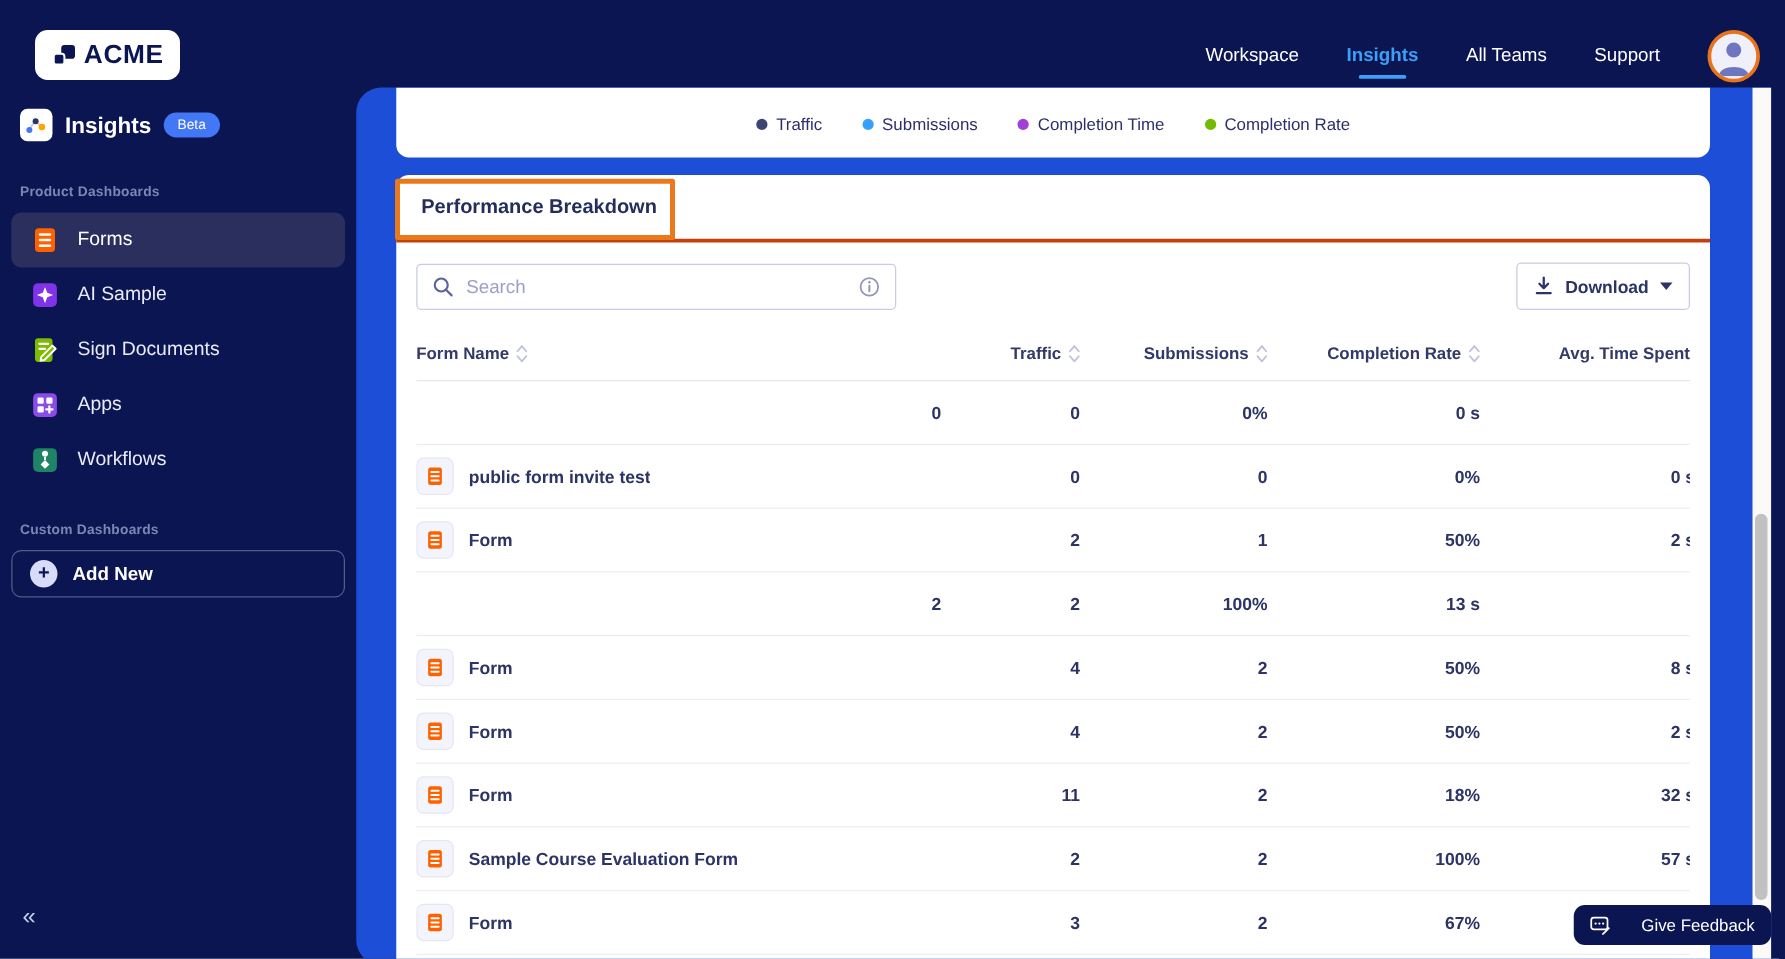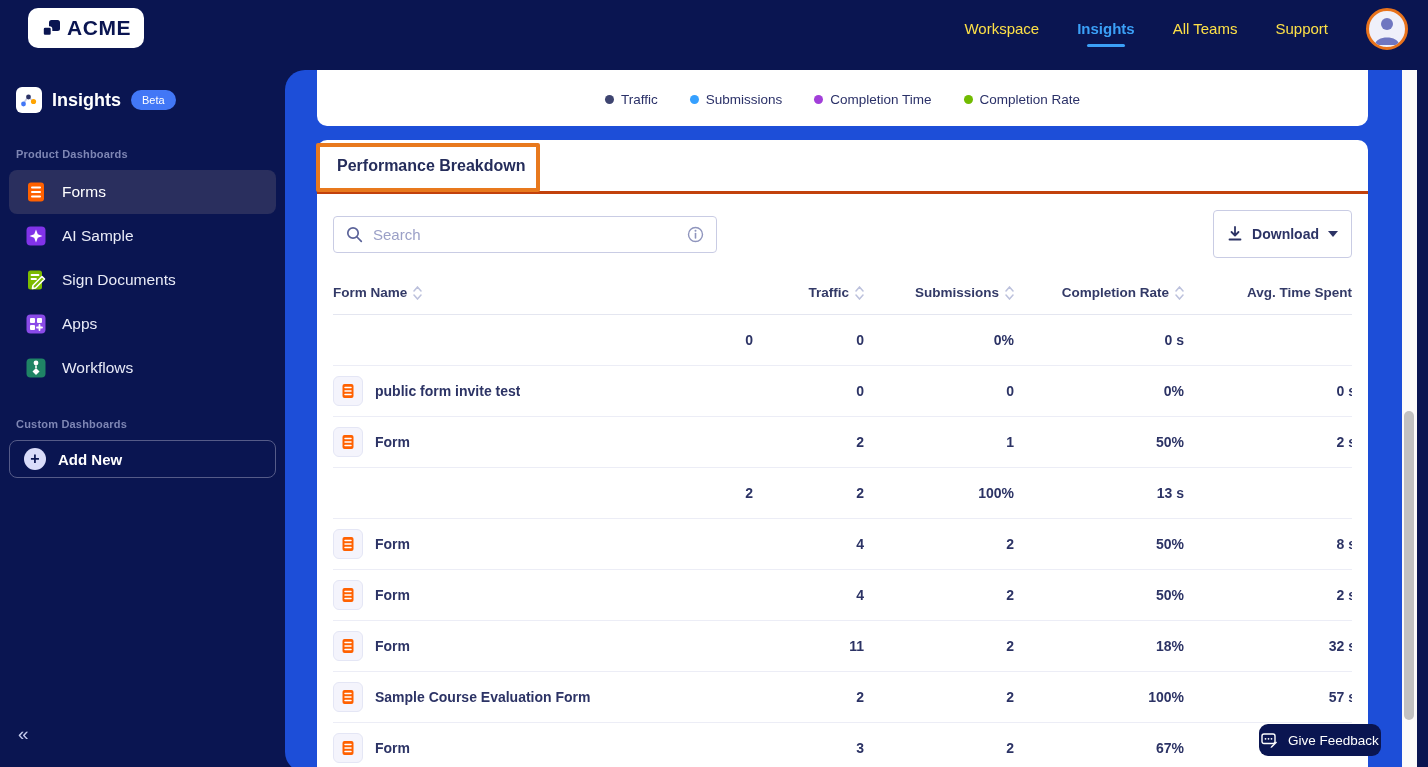--- a/index.html
+++ b/index.html
@@ -5,28 +5,28 @@
   * { margin:0; padding:0; box-sizing:border-box; }
   html,body { width:1428px; height:767px; overflow:hidden; }
   body {
     background:#0A1551;
     font-family:"Liberation Sans", sans-serif;
     position:relative;
     color:#2C3365;
   }
 
   
-  .topnav { position:absolute; top:0; left:0; width:1428px; height:39px; display:flex; align-items:center; }
+  .topnav { position:absolute; top:16px; left:0; width:1428px; height:39px; display:flex; align-items:center; }
   .logo-box {
     position:absolute; left:28px; top:8px; width:116px; height:40px;
     background:#fff; border-radius:10px; display:flex; align-items:center; justify-content:center; gap:4px;
   }
   .logo-text { font-size:21px; font-weight:bold; color:#0A1551; letter-spacing:.5px; }
   .topnav-right { position:absolute; right:20px; top:0; height:57px; display:flex; align-items:center; gap:38px; }
-  .topnav-link { color:#fde047; font-size:15px; cursor:pointer; position:relative; padding:18px 0; }
+  .topnav-link { color:#ffffff; font-size:15px; cursor:pointer; position:relative; padding:18px 0; }
   .topnav-link.active { color:#3BA0F7; font-weight:bold; }
   .topnav-link.active::after {
     content:""; position:absolute; left:50%; transform:translateX(-50%); bottom:8px;
     width:38px; height:3px; border-radius:2px; background:#3BA0F7;
   }
   .avatar { width:42px; height:42px; border-radius:50%; background:#EFF0FA; border:3px solid #E8731C;
     display:flex; align-items:center; justify-content:center; overflow:hidden; cursor:pointer; }
 
   
   .sidebar { position:absolute; left:0; top:57px; width:285px; height:710px; }
@@ -71,21 +71,21 @@
   .panel-title { font-size:16px; font-weight:bold; color:#252D5B; padding-left:20px; position:relative; z-index:2; }
   .annotation-box { position:absolute; left:-1px; top:3px; width:224px; height:49px;
     border:4px solid #E8791D; border-radius:2px; z-index:3; pointer-events:none; }
   .panel-body { padding:16px; }
   .controls-row { display:flex; align-items:center; justify-content:space-between; }
   .search-box { width:384px; height:37px; border:1px solid #C9CCE4; border-radius:4px;
     display:flex; align-items:center; padding:0 12px; gap:10px; background:#fff; }
   .search-input { border:none; outline:none; flex:1; font-size:15px; color:#2C3365;
     font-family:"Liberation Sans", sans-serif; background:transparent; }
   .search-input::placeholder { color:#9BA0C7; }
-  .download-btn { height:48px; border:1px solid #C9CCE4; border-radius:4px; background:#fff;
+  .download-btn { height:38px; border:1px solid #C9CCE4; border-radius:4px; background:#fff;
     display:flex; align-items:center; gap:9px; padding:0 13px; cursor:pointer;text-align:center; }
   .download-label { font-size:14px; font-weight:bold; color:#2C3365; }
   .caret { width:0; height:0; border-left:5px solid transparent; border-right:5px solid transparent; border-top:6px solid #2C3365; }
 
   
   .table-wrap { margin-top:13px; width:1019px; overflow:hidden; }
   .tgrid { display:grid; grid-template-columns:420px 111px 150px 170px 172px; width:1023px; align-items:center; }
   .thead { height:44px; border-bottom:1px solid #E4E6F0; }
   .th { font-size:13.5px; font-weight:bold; color:#333A67; display:flex; align-items:center; gap:6px; }
   .th.num { justify-content:flex-end; }
@@ -98,21 +98,21 @@
   .name-text { font-size:14px; font-weight:bold; color:#2C3365; white-space:nowrap; overflow:hidden; }
   .cell-num { font-size:14px; font-weight:bold; color:#2C3365; text-align:right; }
   .sort-ic { display:flex; flex-direction:column; line-height:0; gap:2px; }
 
   
   .scrollbar-track { position:absolute; right:0; top:0; width:15px; height:702px; background:#FBFAF9; }
   .scrollbar-thumb { position:absolute; left:2px; top:341px; width:10px; height:309px; background:#C1C1C1; border-radius:6px; }
 
   
   .feedback-btn { position:absolute; left:1259px; top:724px; height:32px; background:#0A1551;
-    border-radius:9px; display:flex; align-items:center; gap:10px; padding:0 2px; cursor:pointer; z-index:20; }
+    border-radius:9px; display:flex; align-items:center; gap:24px; padding:0 13px; cursor:pointer; z-index:20; }
   .feedback-label { color:#fff; font-size:13.5px; }
 </style>
 </head>
 <body>
 
 <div class="topnav">
   <div class="logo-box">
     <svg width="22" height="22" viewBox="0 0 22 22">
       <rect x="8" y="3" width="11" height="11" rx="2.5" fill="#0A1551"></rect>
       <rect x="2" y="10" width="8.5" height="8.5" rx="2" fill="#0A1551" stroke="#fff" stroke-width="1.6"></rect>

